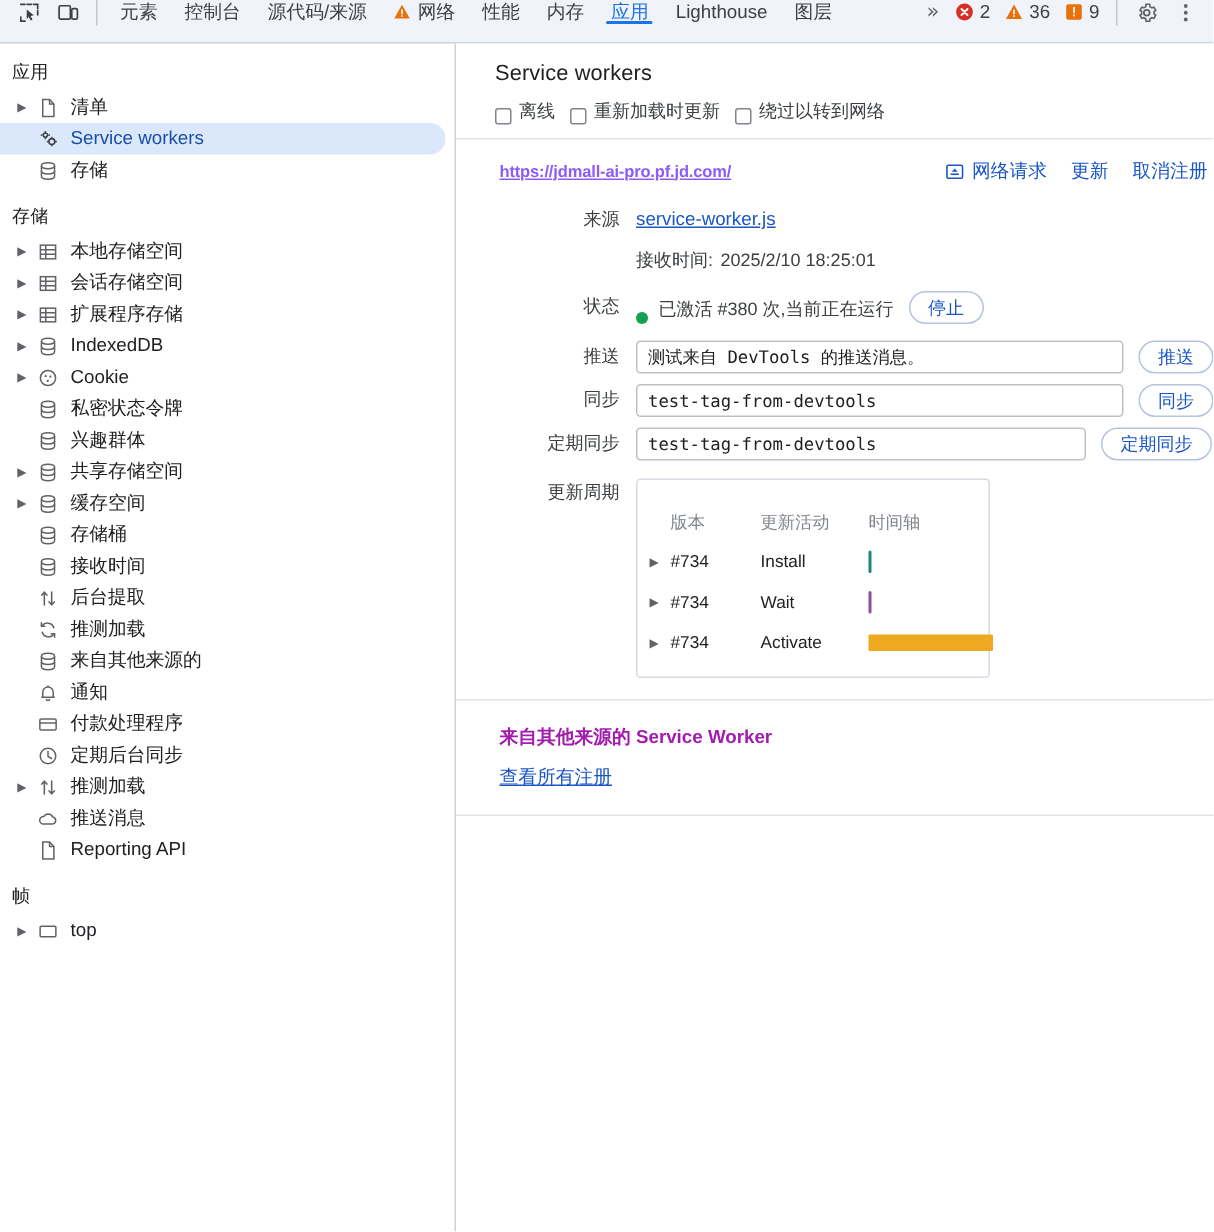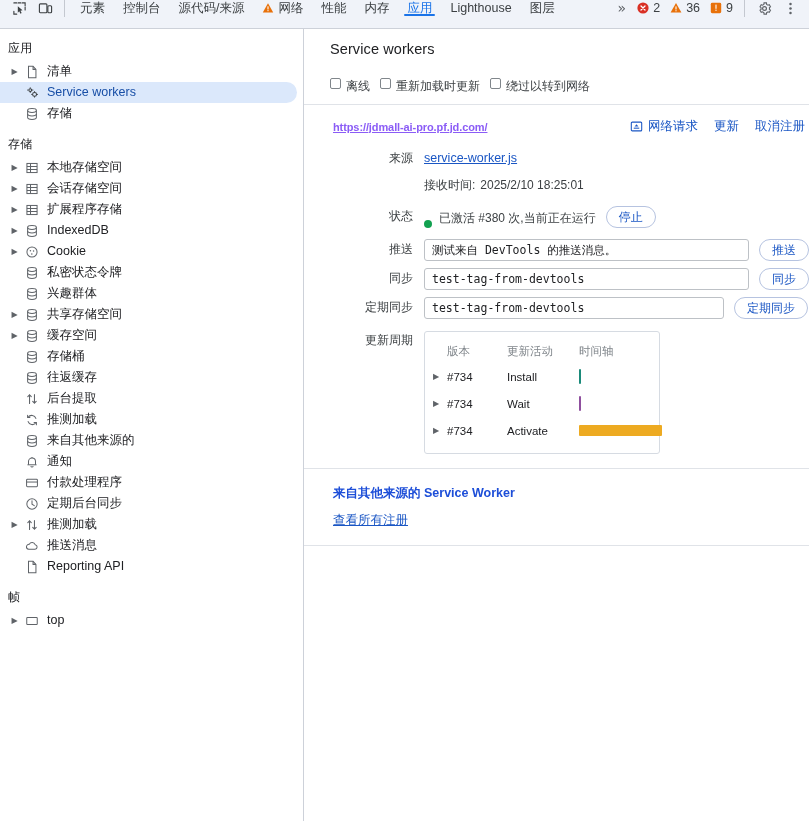--- a/index.html
+++ b/index.html
@@ -181,25 +181,24 @@
   }
   .checkbox-row {
     display: flex;
     align-items: center;
     gap: 10px;
     font-size: 12px;
     color: #3c4043;
   }
   .cb-wrap {
     display: flex;
-    align-items: flex-start;
+    align-items: flex-end;
     gap: 5px;
     cursor: pointer;
     white-space: nowrap;
-    margin-top: 12px;
   }
   .cb-box {
     width: 11px; height: 11px;
     border: 1px solid #80868b;
     border-radius: 2px;
     background: #fff;
     box-sizing: border-box;
     flex: 0 0 auto;
   }
 
@@ -325,20 +324,21 @@
   }
   .cycle-head, .cycle-row {
     display: flex;
     align-items: center;
     font-size: 11.5px;
     height: 27px;
   }
   .cycle-head {
     color: #80868b;
     height: 24px;
+    margin-top: 10px;
   }
   .cc-arrow { width: 22px; min-width: 22px; text-align: center; font-size: 8px; color: #5f6368; font-family: "DejaVu Sans", sans-serif; }
   .cc-version { width: 60px; min-width: 60px; color: #202124; }
   .cc-activity { width: 72px; min-width: 72px; color: #202124; }
   .cc-timeline { flex: 1; display: flex; align-items: center; }
   .cycle-head .cc-version,
   .cycle-head .cc-activity,
   .cycle-head .cc-timeline { color: #80868b; }
   .cycle-head .cc-version { padding-left: 0; }
   .bar {
@@ -347,21 +347,21 @@
   }
   .bar-thin { width: 2px; height: 15px; }
 
   .other-origins {
     padding: 16px 0 16px 29px;
     border-bottom: 1px solid #e0e3e8;
   }
   .oo-title {
     font-size: 12.5px;
     font-weight: bold;
-    color: #1d4ed8;
+    color: #a21caf;
     margin-bottom: 10px;
   }
   .oo-link {
     font-size: 12.5px;
     color: #1a56c4;
     text-decoration: underline;
     cursor: pointer;
   }
   svg { display: block; }
 </style>
@@ -658,21 +658,21 @@
         <span class="arrow empty">▶</span>
         <span class="ti-icon">
           <svg width="14" height="14" viewBox="0 0 16 16">
               <g fill="none" stroke="#5f6368" stroke-width="1.15">
                 <ellipse cx="8" cy="4" rx="5" ry="2.2"></ellipse>
                 <path d="M3 4v8c0 1.2 2.2 2.2 5 2.2s5-1 5-2.2V4"></path>
                 <path d="M3 8c0 1.2 2.2 2.2 5 2.2s5-1 5-2.2"></path>
               </g>
             </svg>
         </span>
-        <span class="ti-label">往返缓存</span>
+        <span class="ti-label">接收时间</span>
       </div>
       <div class="tree-item">
         <span class="arrow empty">▶</span>
         <span class="ti-icon">
           <svg width="14" height="14" viewBox="0 0 16 16">
               <g stroke="#5f6368" stroke-width="1.2" fill="none" stroke-linecap="round">
                 <path d="M5.2 13V3.2M5.2 3.2L3.2 5.4M5.2 3.2l2 2.2"></path>
                 <path d="M10.8 3v9.8M10.8 12.8l2-2.2M10.8 12.8l-2-2.2"></path>
               </g>
             </svg>

